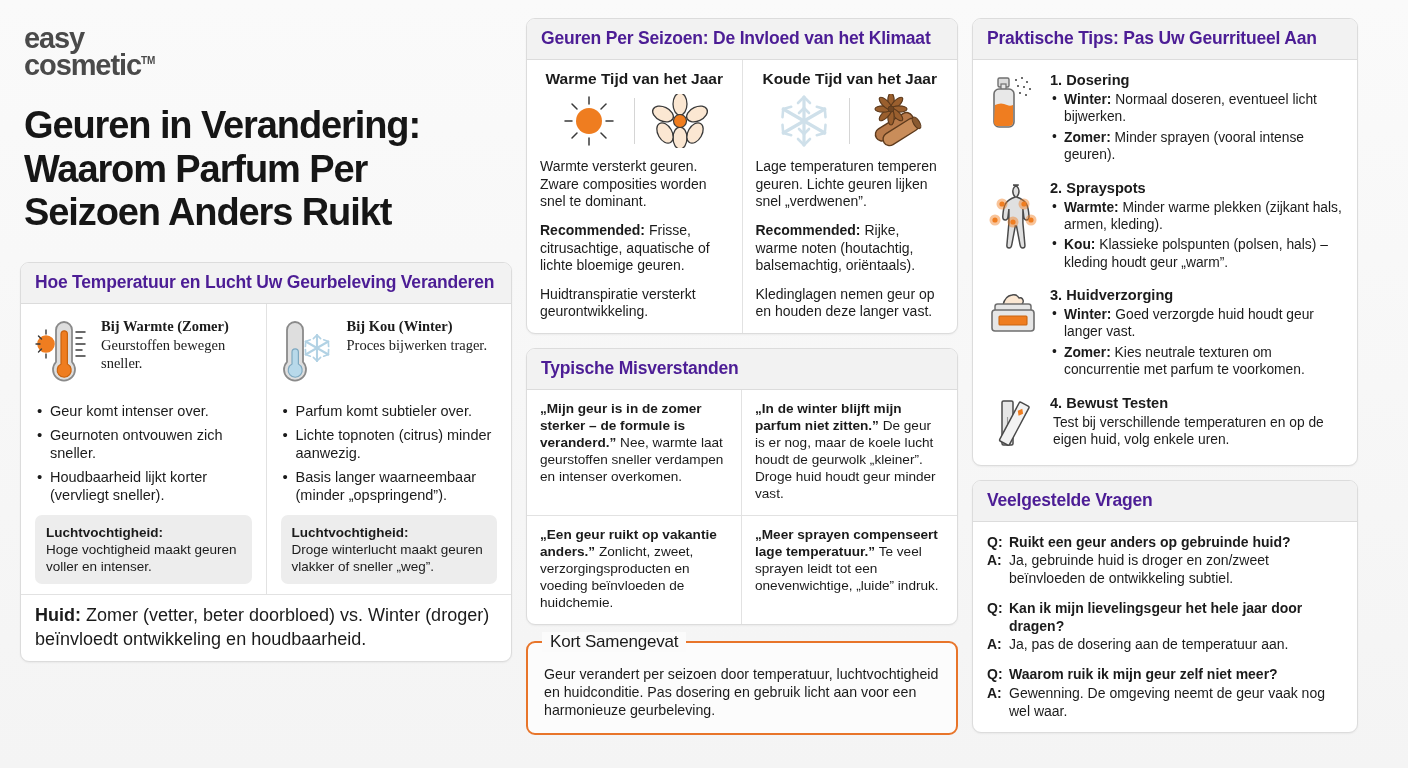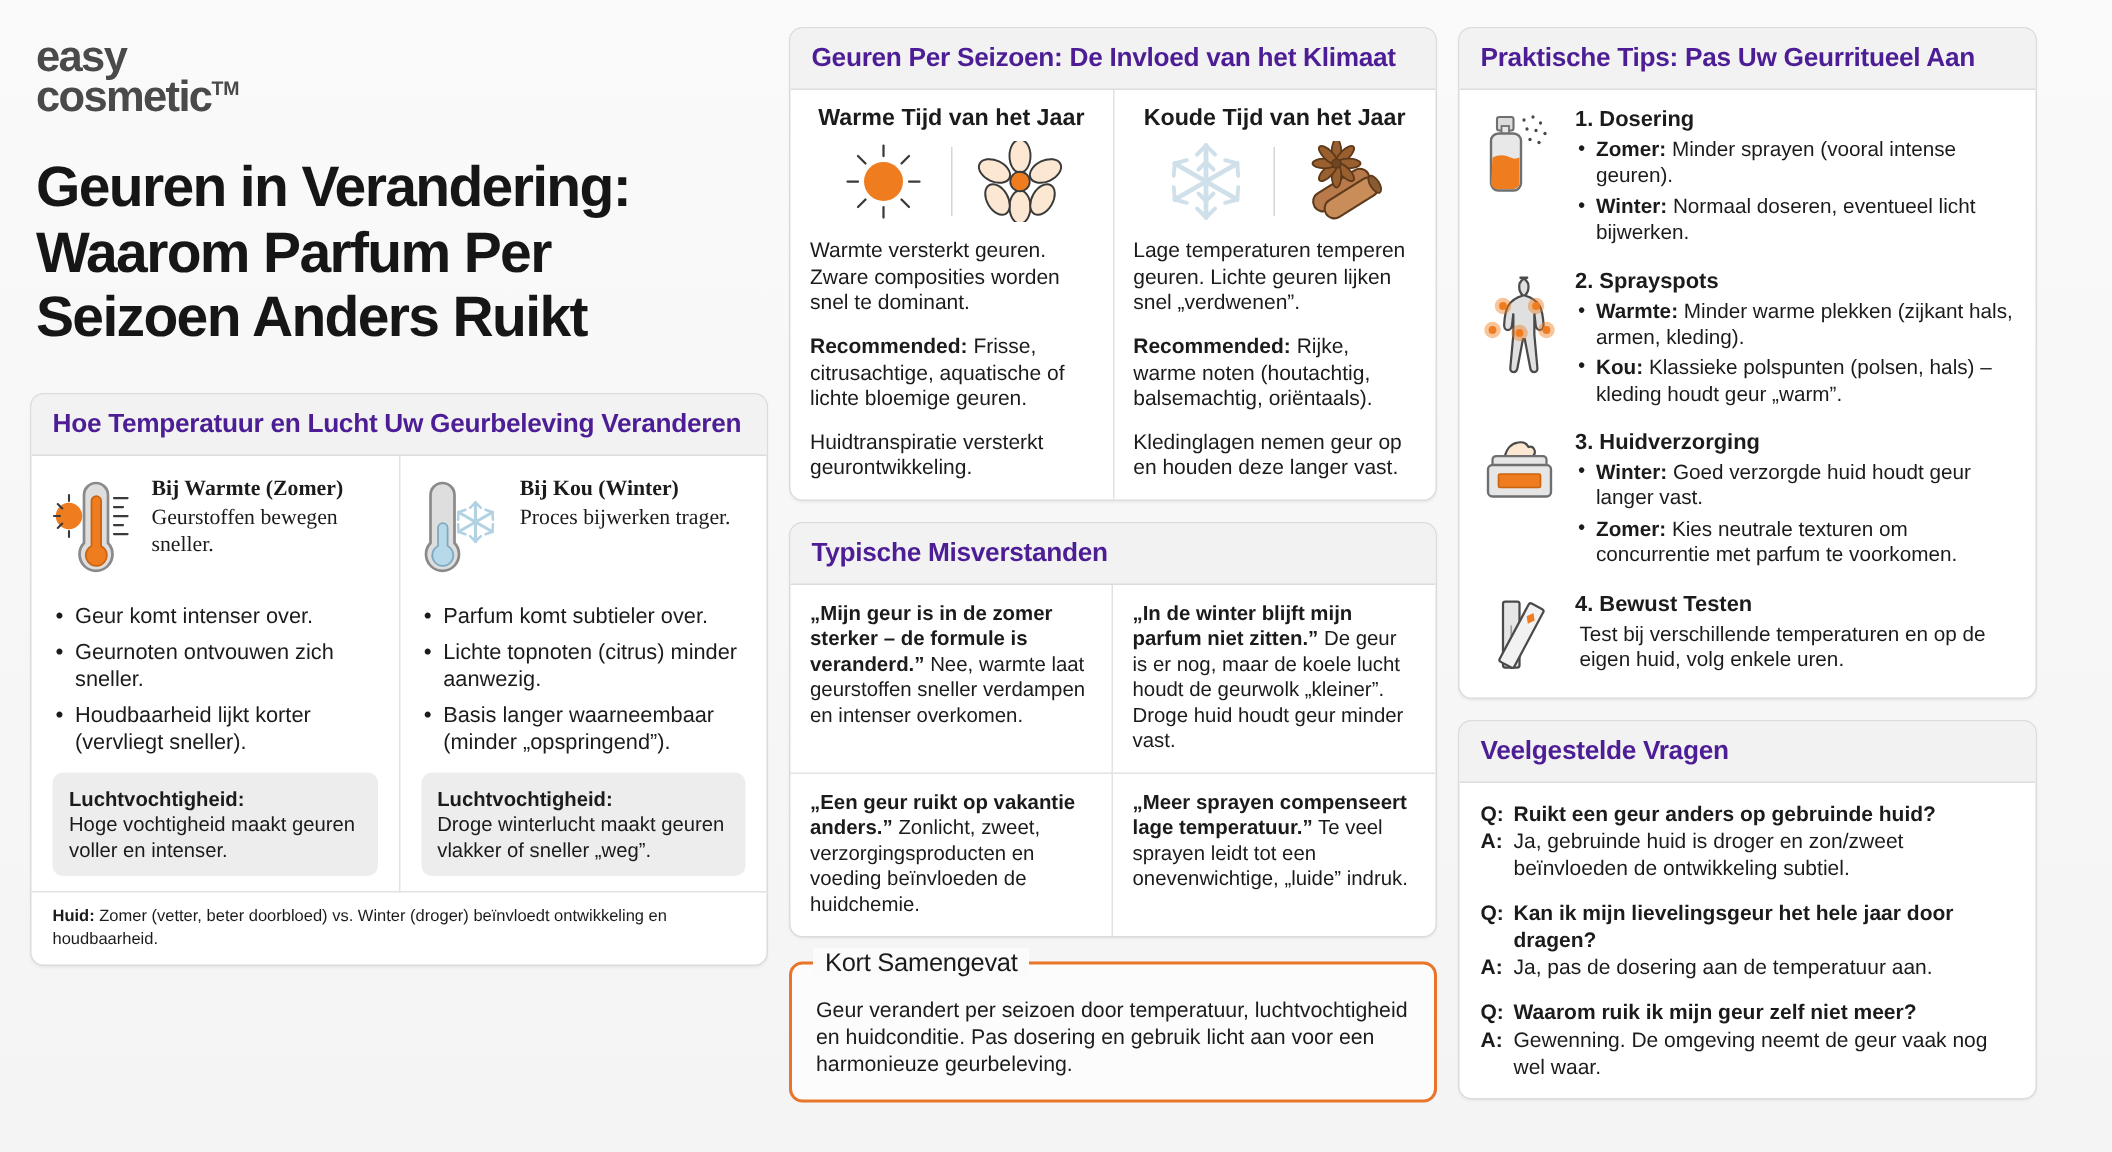--- a/index.html
+++ b/index.html
@@ -42,21 +42,21 @@
   .col-left{width:492px;display:flex;flex-direction:column;}
   .col-mid{width:432px;display:flex;flex-direction:column;gap:14px;}
   .col-right{width:386px;display:flex;flex-direction:column;gap:14px;}
 
   
   .brand{
     font-size:29px;line-height:.92;font-weight:bold;
     color:#4a4a4a;letter-spacing:-1.1px;
     margin:7px 0 0 4px;
   }
-  .brand .tm{font-size:13px;vertical-align:super;letter-spacing:0;}
+  .brand .tm{font-size:10px;vertical-align:super;letter-spacing:0;}
   .headline{
     margin:26px 0 0 4px;
     font-size:38px;line-height:1.14;
     font-weight:bold;letter-spacing:-1.1px;
     color:#161616;
     max-width:480px;
   }
 
   
   .temp-card{margin-top:28px;}
@@ -74,21 +74,21 @@
     content:"•";position:absolute;left:-13px;top:-1px;font-size:15px;
   }
   .note{
     margin-top:11px;background:#ededed;border-radius:7px;
     padding:9px 11px;font-size:13.5px;line-height:1.26;
   }
   .note b{display:block;font-weight:bold;}
   .foot{
     border-top:1px solid #e2e2e2;
     padding:9px 14px 10px 14px;
-    font-size:11px;line-height:1.3;
+    font-size:18px;line-height:1.3;
   }
   .foot b{font-weight:bold;}
 
   
   .season-cols{display:flex;}
   .season-col{flex:1;padding:10px 13px 12px 13px;box-sizing:border-box;}
   .season-col + .season-col{border-left:1px solid #e2e2e2;}
   .season-title{
     text-align:center;font-size:15.5px;font-weight:bold;margin-bottom:6px;
   }
@@ -421,26 +421,26 @@
                   <circle cx="41" cy="15" r="1.1"></circle>
                 <circle cx="31" cy="19" r="1.1"></circle>
                   <circle cx="37" cy="21" r="1.1"></circle>
               </g>
             </svg>
           </span>
           <div class="tip-body">
             <div class="tip-title">1. Dosering</div>
             <ul>
               <li>
+                <b>Winter:</b>
+                <span>Normaal doseren, eventueel licht bijwerken.</span>
+              </li>
+              <li>
                 <b>Zomer:</b>
                 <span>Minder sprayen (vooral intense geuren).</span>
-              </li>
-              <li>
-                <b>Winter:</b>
-                <span>Normaal doseren, eventueel licht bijwerken.</span>
               </li>
             </ul>
           </div>
         </div>
 
         <div class="tip">
           <span class="tip-icon">
             <svg width="48" height="70" viewBox="0 0 48 70">
               <path d="M24 3 a6 6 0 0 1 6 6 q0 4 -2.5 6 q7 2 10 7 q2 4 2.5 12 q.3 4 -2.5 4 q-2.5 0 -2.8 -4 l-.8 -7 v14 l2 22 q.3 3 -2.2 3 q-2.2 0 -2.6 -3 l-3.6 -19 h-1.2 l-3.6 19 q-.4 3 -2.6 3 q-2.5 0 -2.2 -3 l2 -22 v-14 l-.8 7 q-.3 4 -2.8 4 q-2.8 0 -2.5 -4 q.5 -8 2.5 -12 q3 -5 10 -7 q-2.5 -2 -2.5 -6 a6 6 0 0 1 6 -6 z" fill="#e0e0e0" stroke="#4a4a4a" stroke-width="1.5"></path>
               <g>

